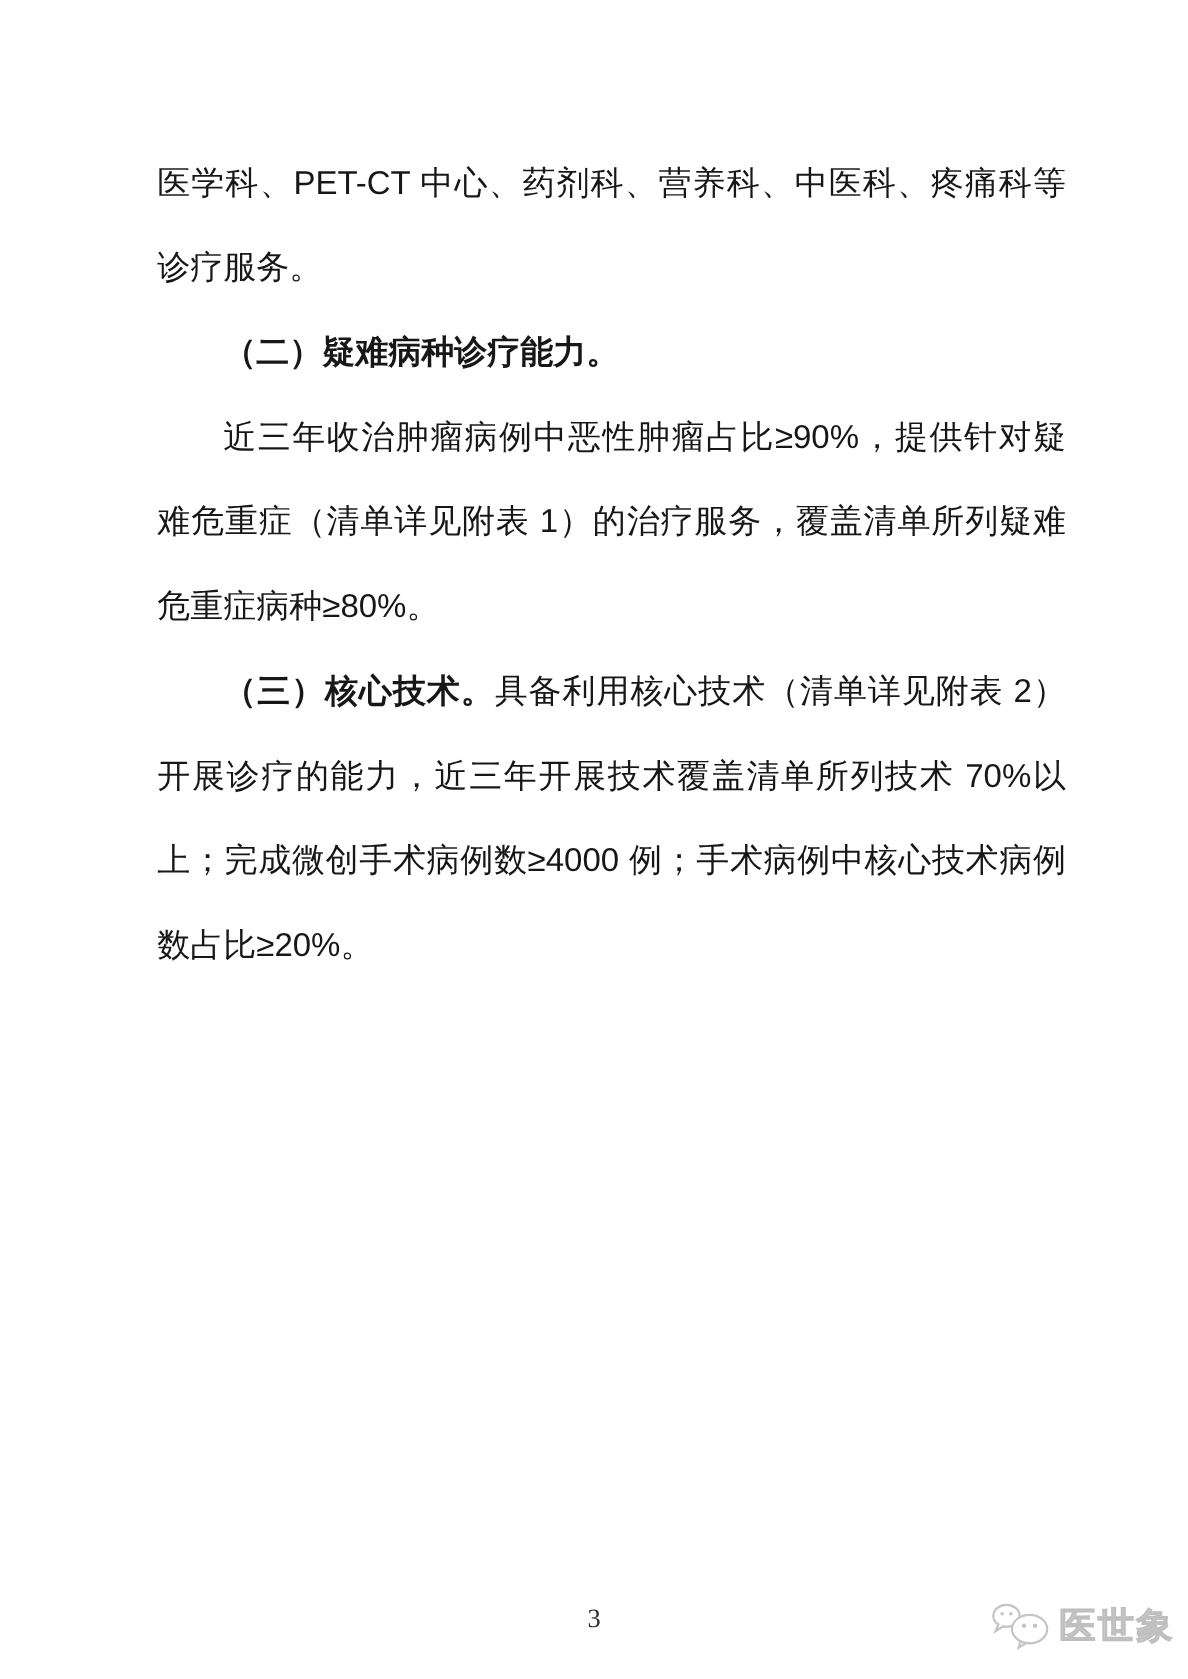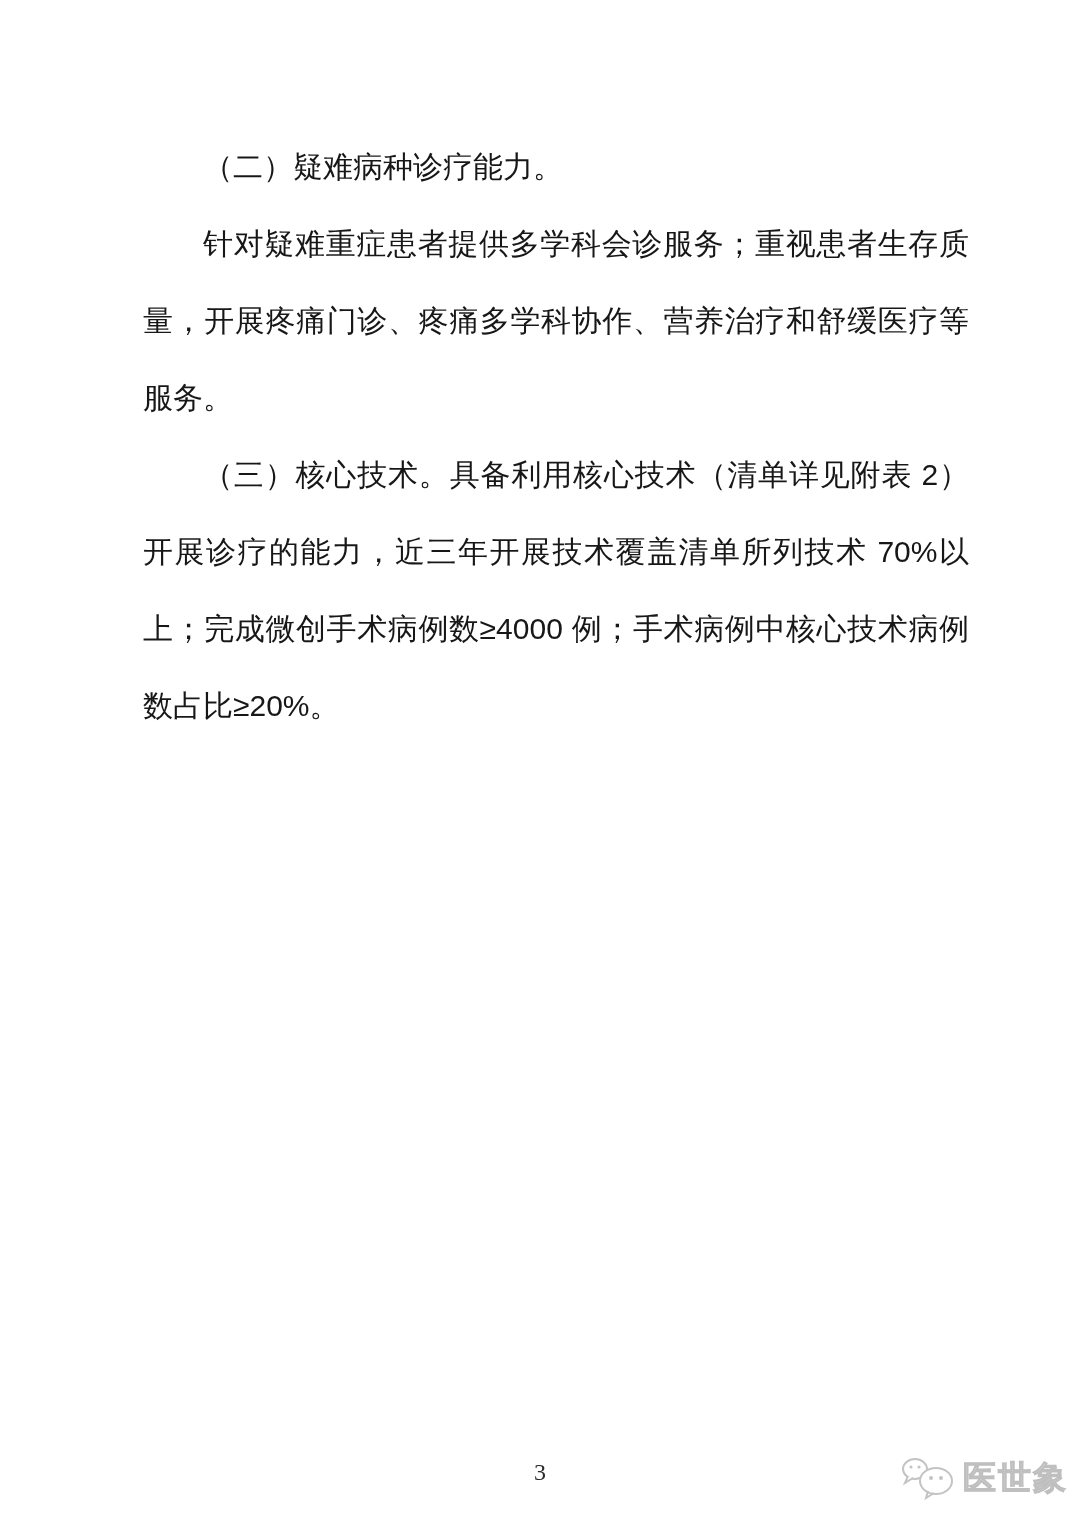--- a/index.html
+++ b/index.html
@@ -17,21 +17,21 @@
     top: 128px;
     width: 826px;
     color: #171717;
     font-size: 30px;
     line-height: 77px;
     text-align: justify;
   }
   .doc p { margin: 0; padding: 0; }
   .doc p.indent { text-indent: 2em; }
   .lead {
-    font-weight: 400;
+    font-weight: 700;
     font-family: "Liberation Serif", serif;
   }
   .footer {
     position: absolute;
     left: 0;
     top: 1456px;
     width: 100%;
     text-align: center;
     font-family: "Liberation Serif", serif;
     font-size: 24px;
@@ -53,25 +53,28 @@
     letter-spacing: 2px;
     color: #d6d6d6;
     -webkit-text-stroke: 1px #bfbfbf;
     font-family: "Liberation Sans", sans-serif;
   }
 </style>
 </head>
 <body>
 
 <div class="doc">
+  <p>
+    <span>医学科、PET-CT 中心、药剂科、营养科、中医科、疼痛科等诊疗服务。</span>
+  </p>
   <p class="indent">
     <span class="lead">（二）疑难病种诊疗能力。</span>
   </p>
   <p class="indent">
-    <span>针对疑难重症患者提供多学科会诊服务；重视患者生存质量，开展疼痛门诊、疼痛多学科协作、营养治疗和舒缓医疗等服务。</span>
+    <span>近三年收治肿瘤病例中恶性肿瘤占比≥90%，提供针对疑难危重症（清单详见附表 1）的治疗服务，覆盖清单所列疑难危重症病种≥80%。</span>
   </p>
   <p class="indent">
     <span class="lead">（三）核心技术。</span><span>具备利用核心技术（清单详见附表 2）开展诊疗的能力，近三年开展技术覆盖清单所列技术 70%以上；完成微创手术病例数≥4000 例；手术病例中核心技术病例数占比≥20%。</span>
   </p>
 </div>
 
 <div class="footer">
   <span>3</span>
 </div>
 

